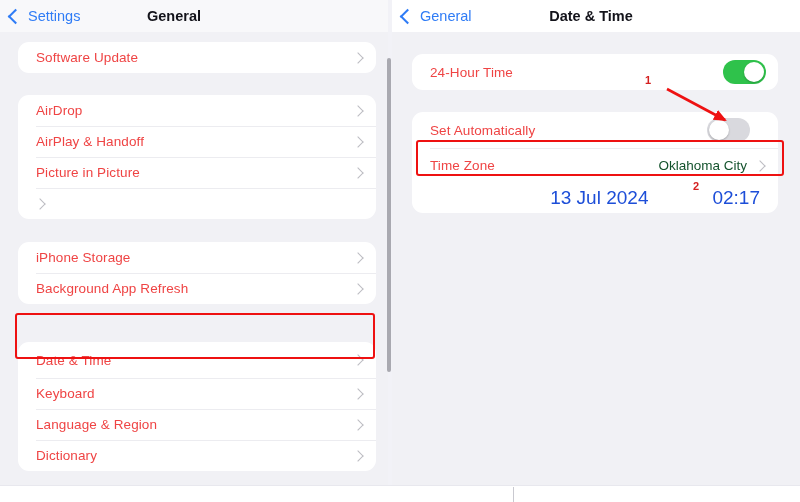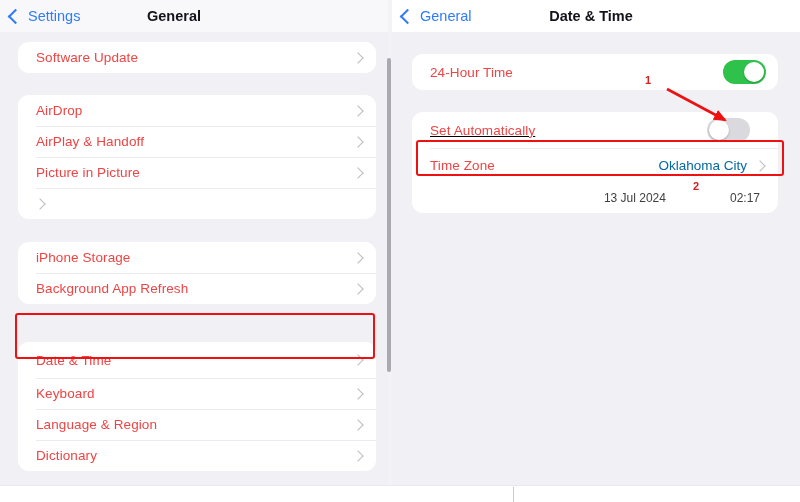--- a/index.html
+++ b/index.html
@@ -102,21 +102,21 @@
   }
   .row-label {
     font-size: 13.5px;
     color: #ef4444;
     letter-spacing: .1px;
     flex: 1;
     white-space: nowrap;
   }
   .row-value {
     font-size: 13.5px;
-    color: #0369a1;
+    color: #14532d;
     margin-right: 9px;
     white-space: nowrap;
   }
   .chev-right {
     width: 7px; height: 7px;
     border-top: 1.8px solid #bcbcc2;
     border-right: 1.8px solid #bcbcc2;
     transform: rotate(45deg);
     flex: 0 0 auto;
   }
@@ -146,22 +146,22 @@
   .datetime-row {
     position: relative;
     display: flex;
     align-items: center;
     justify-content: flex-end;
     height: 30px;
     padding: 0 18px 0 18px;
     box-sizing: border-box;
   }
   .dt-date, .dt-time {
-    font-size: 12px;
-    color: #404040;
+    font-size: 19px;
+    color: #1d4ed8;
     cursor: pointer;
     white-space: nowrap;
   }
   .dt-time { margin-left: 64px; }
 
   
   .scrollbar {
     position: absolute;
     width: 4px;
     border-radius: 2px;
@@ -299,21 +299,21 @@
       <div class="card" style="top:22px;">
         <div class="row" style="height:36px; padding-right:12px;">
           <span class="row-label">24-Hour Time</span>
           <span class="toggle on">
             <span class="knob"></span>
           </span>
         </div>
       </div>
 
       <div class="card" style="top:80px;">
-        <div class="row" style="height:36px; padding-right:28px;text-decoration:underline;">
+        <div class="row" style="height:36px; padding-right:28px;">
           <span class="row-label">Set Automatically</span>
           <span class="toggle off">
             <span class="knob"></span>
           </span>
         </div>
         <div class="row" style="height:35px;">
           <span class="row-label">Time Zone</span>
           <span class="row-value">Oklahoma City</span>
           <span class="chev-right"></span>
         </div>

